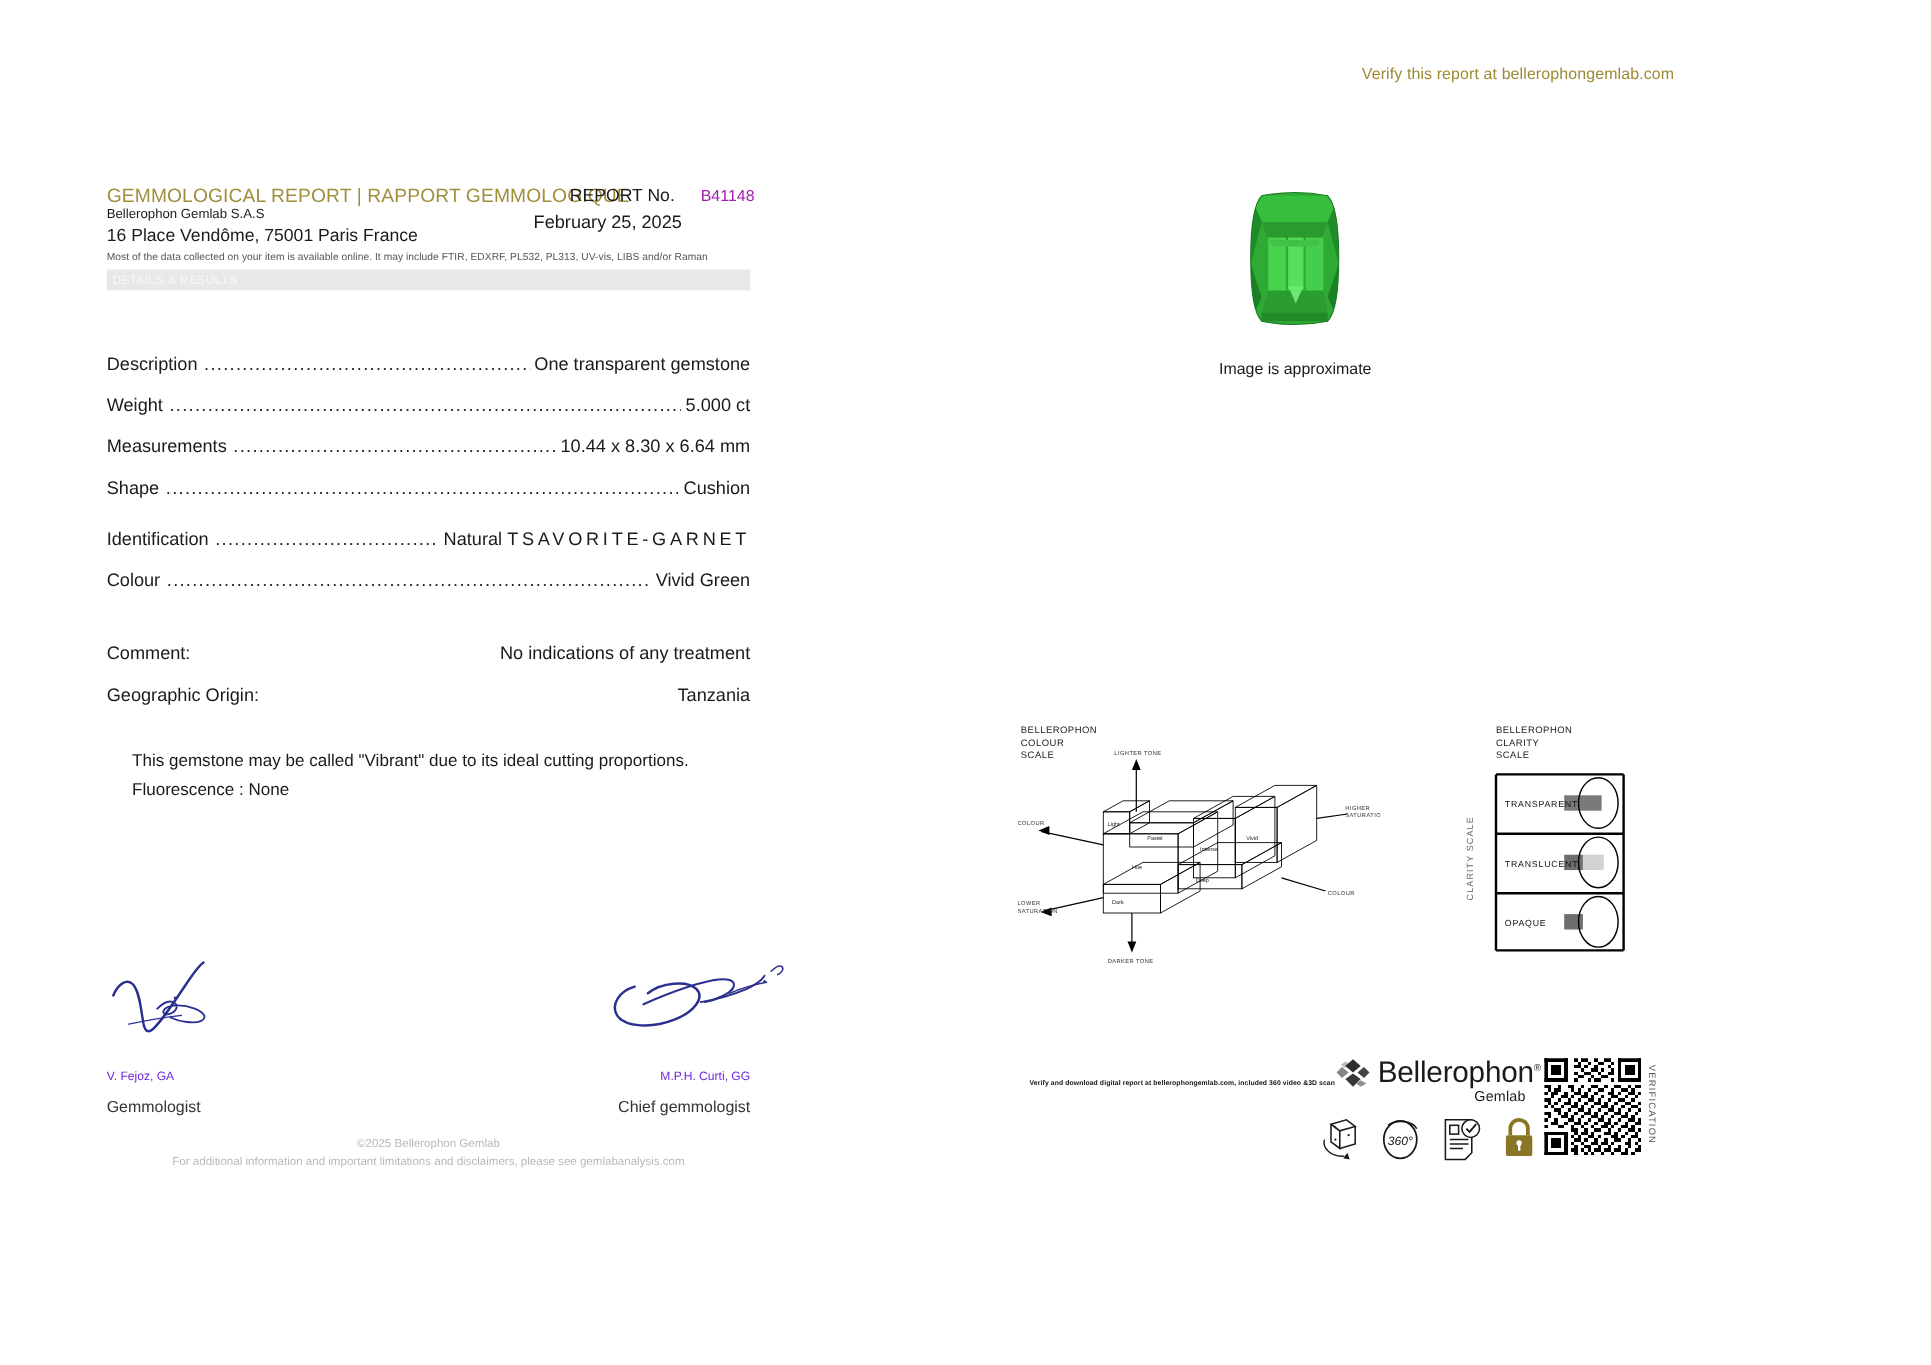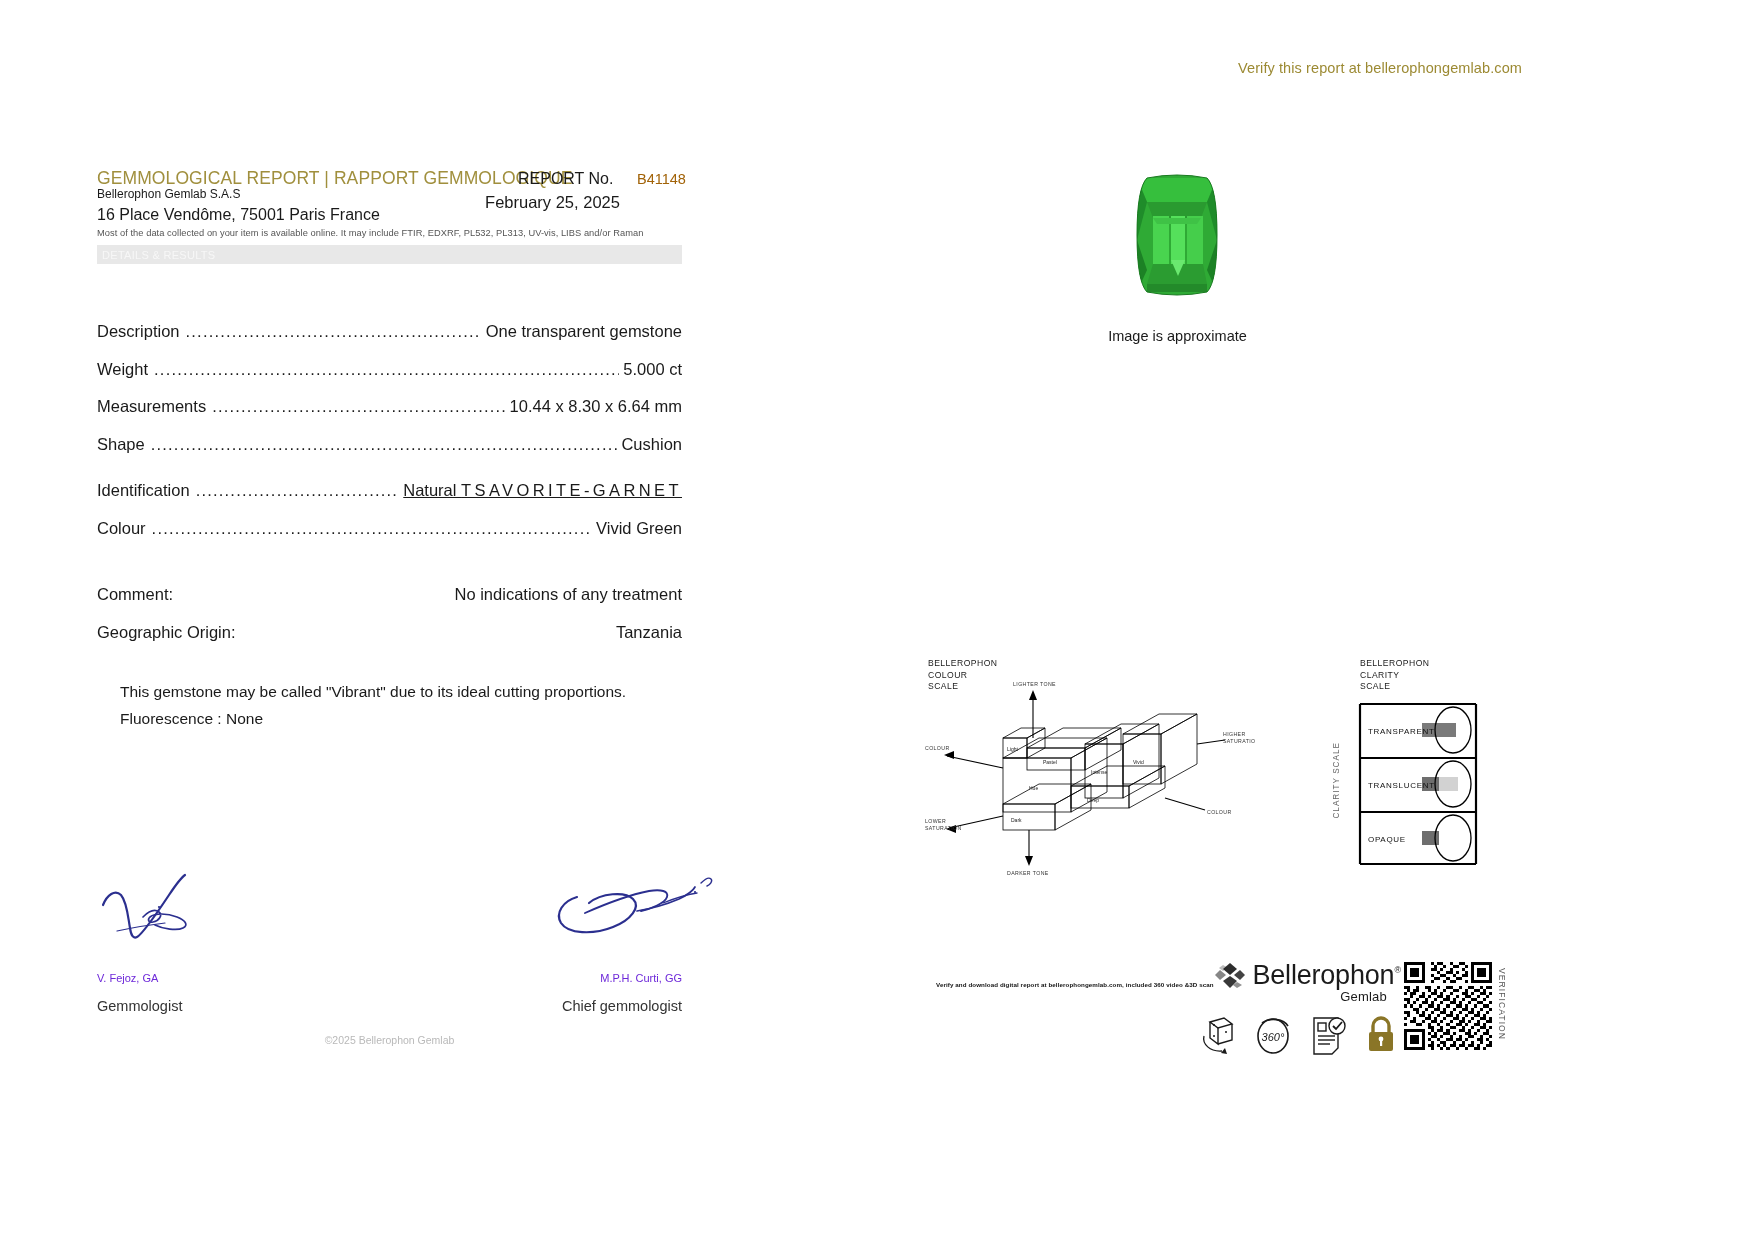--- a/index.html
+++ b/index.html
@@ -61,21 +61,21 @@
     left: 518px;
     top: 170px;
     font-size: 16px;
     color: #1a1a1a;
   }
   .report-no-value {
     position: absolute;
     left: 637px;
     top: 171px;
     font-size: 14.5px;
-    color: #a16207;
+    color: #a21caf;
   }
   .report-date {
     position: absolute;
     left: 423px;
     top: 193px;
     width: 259px;
     text-align: center;
     font-size: 16.5px;
     color: #1a1a1a;
   }
@@ -129,21 +129,21 @@
     overflow: hidden;
     white-space: nowrap;
     margin: 0 4px 0 6px;
     color: #1a1a1a;
     font-size: 16.5px;
     letter-spacing: 1.2px;
     min-width: 10px;
   }
   .row .val { flex: 0 0 auto; }
   .row.spaced { margin-top: 9px; }
-  .ident-val { letter-spacing: 0; text-decoration: underline; }
+  .ident-val { letter-spacing: 0; }
   .ident-val .sp { letter-spacing: 3.4px; }
 
   
   .comment-block {
     position: absolute;
     left: 97px;
     top: 585px;
     width: 585px;
   }
   .crow {
@@ -809,15 +809,16 @@
         <rect x="20" y="28" width="1" height="1"></rect>
         <rect x="23" y="28" width="2" height="1"></rect>
         <rect x="26" y="28" width="1" height="1"></rect>
     </g>
   </svg>
 
   <div class="verification-side">VERIFICATION</div>
 
   <div class="footer">
     <div>©2025 Bellerophon Gemlab</div>
+    <div>For additional information and important limitations and disclaimers, please see gemlabanalysis.com</div>
   </div>
 
 </div>
 
 </body></html>

